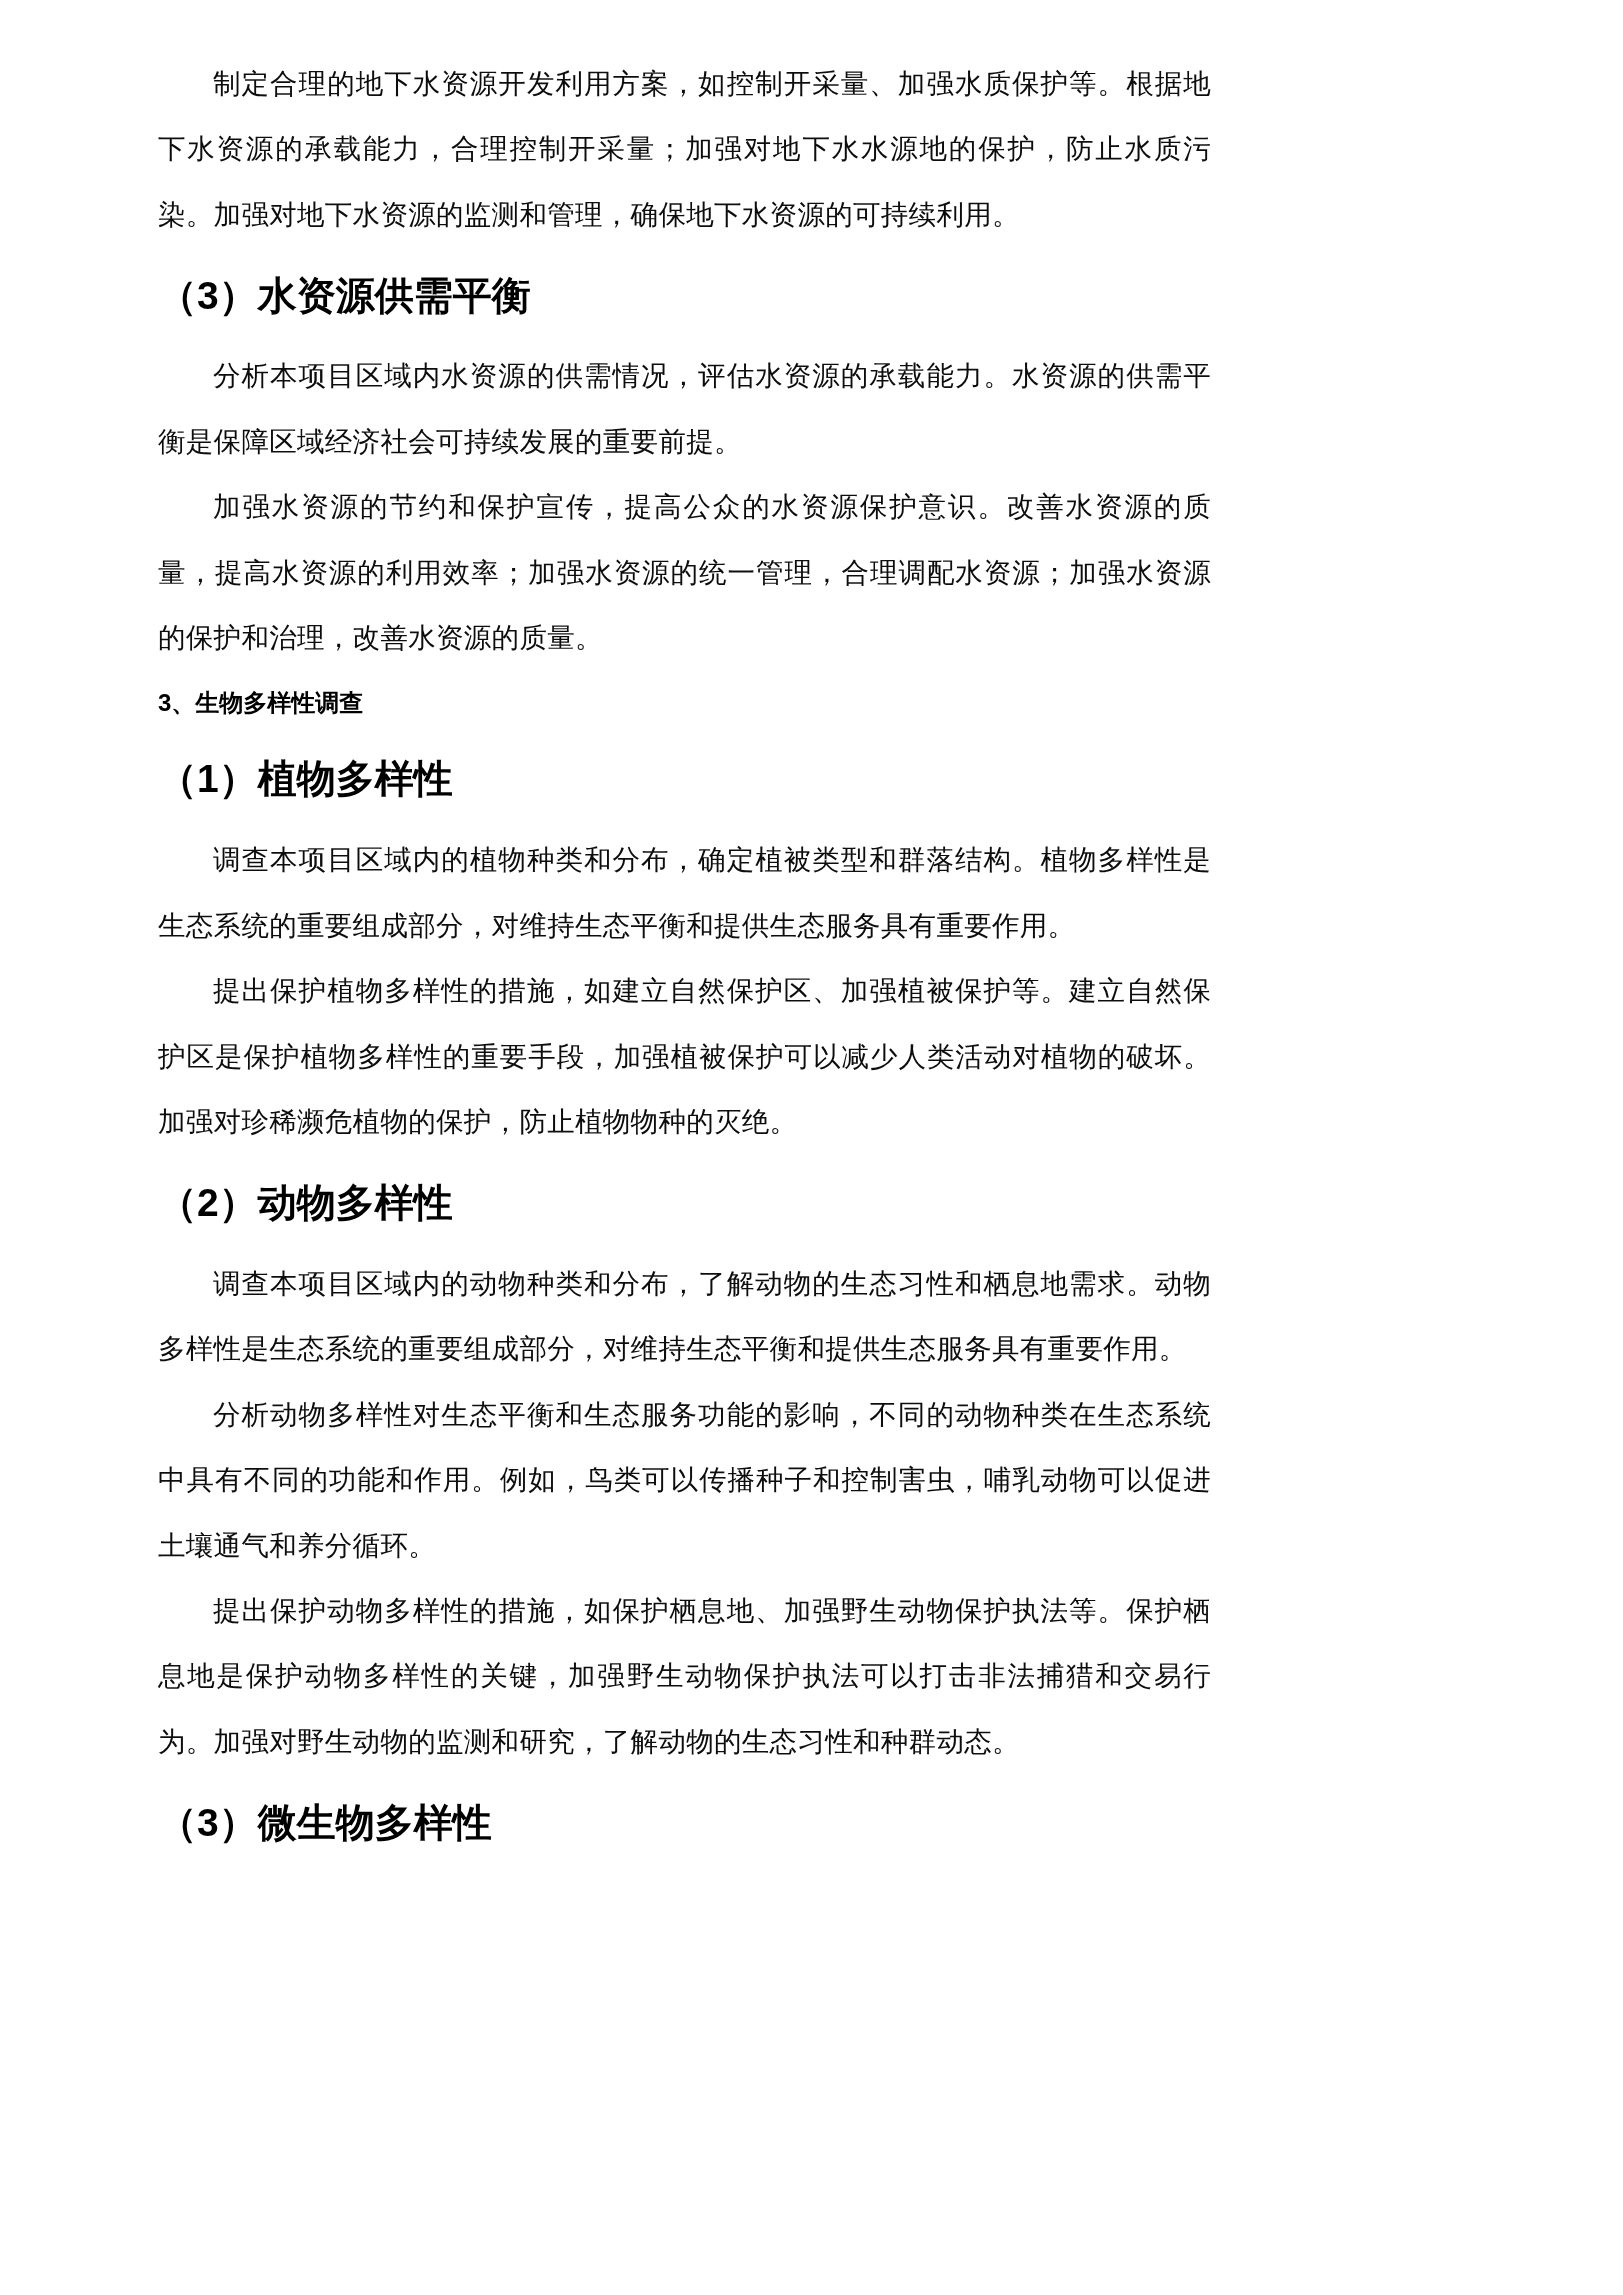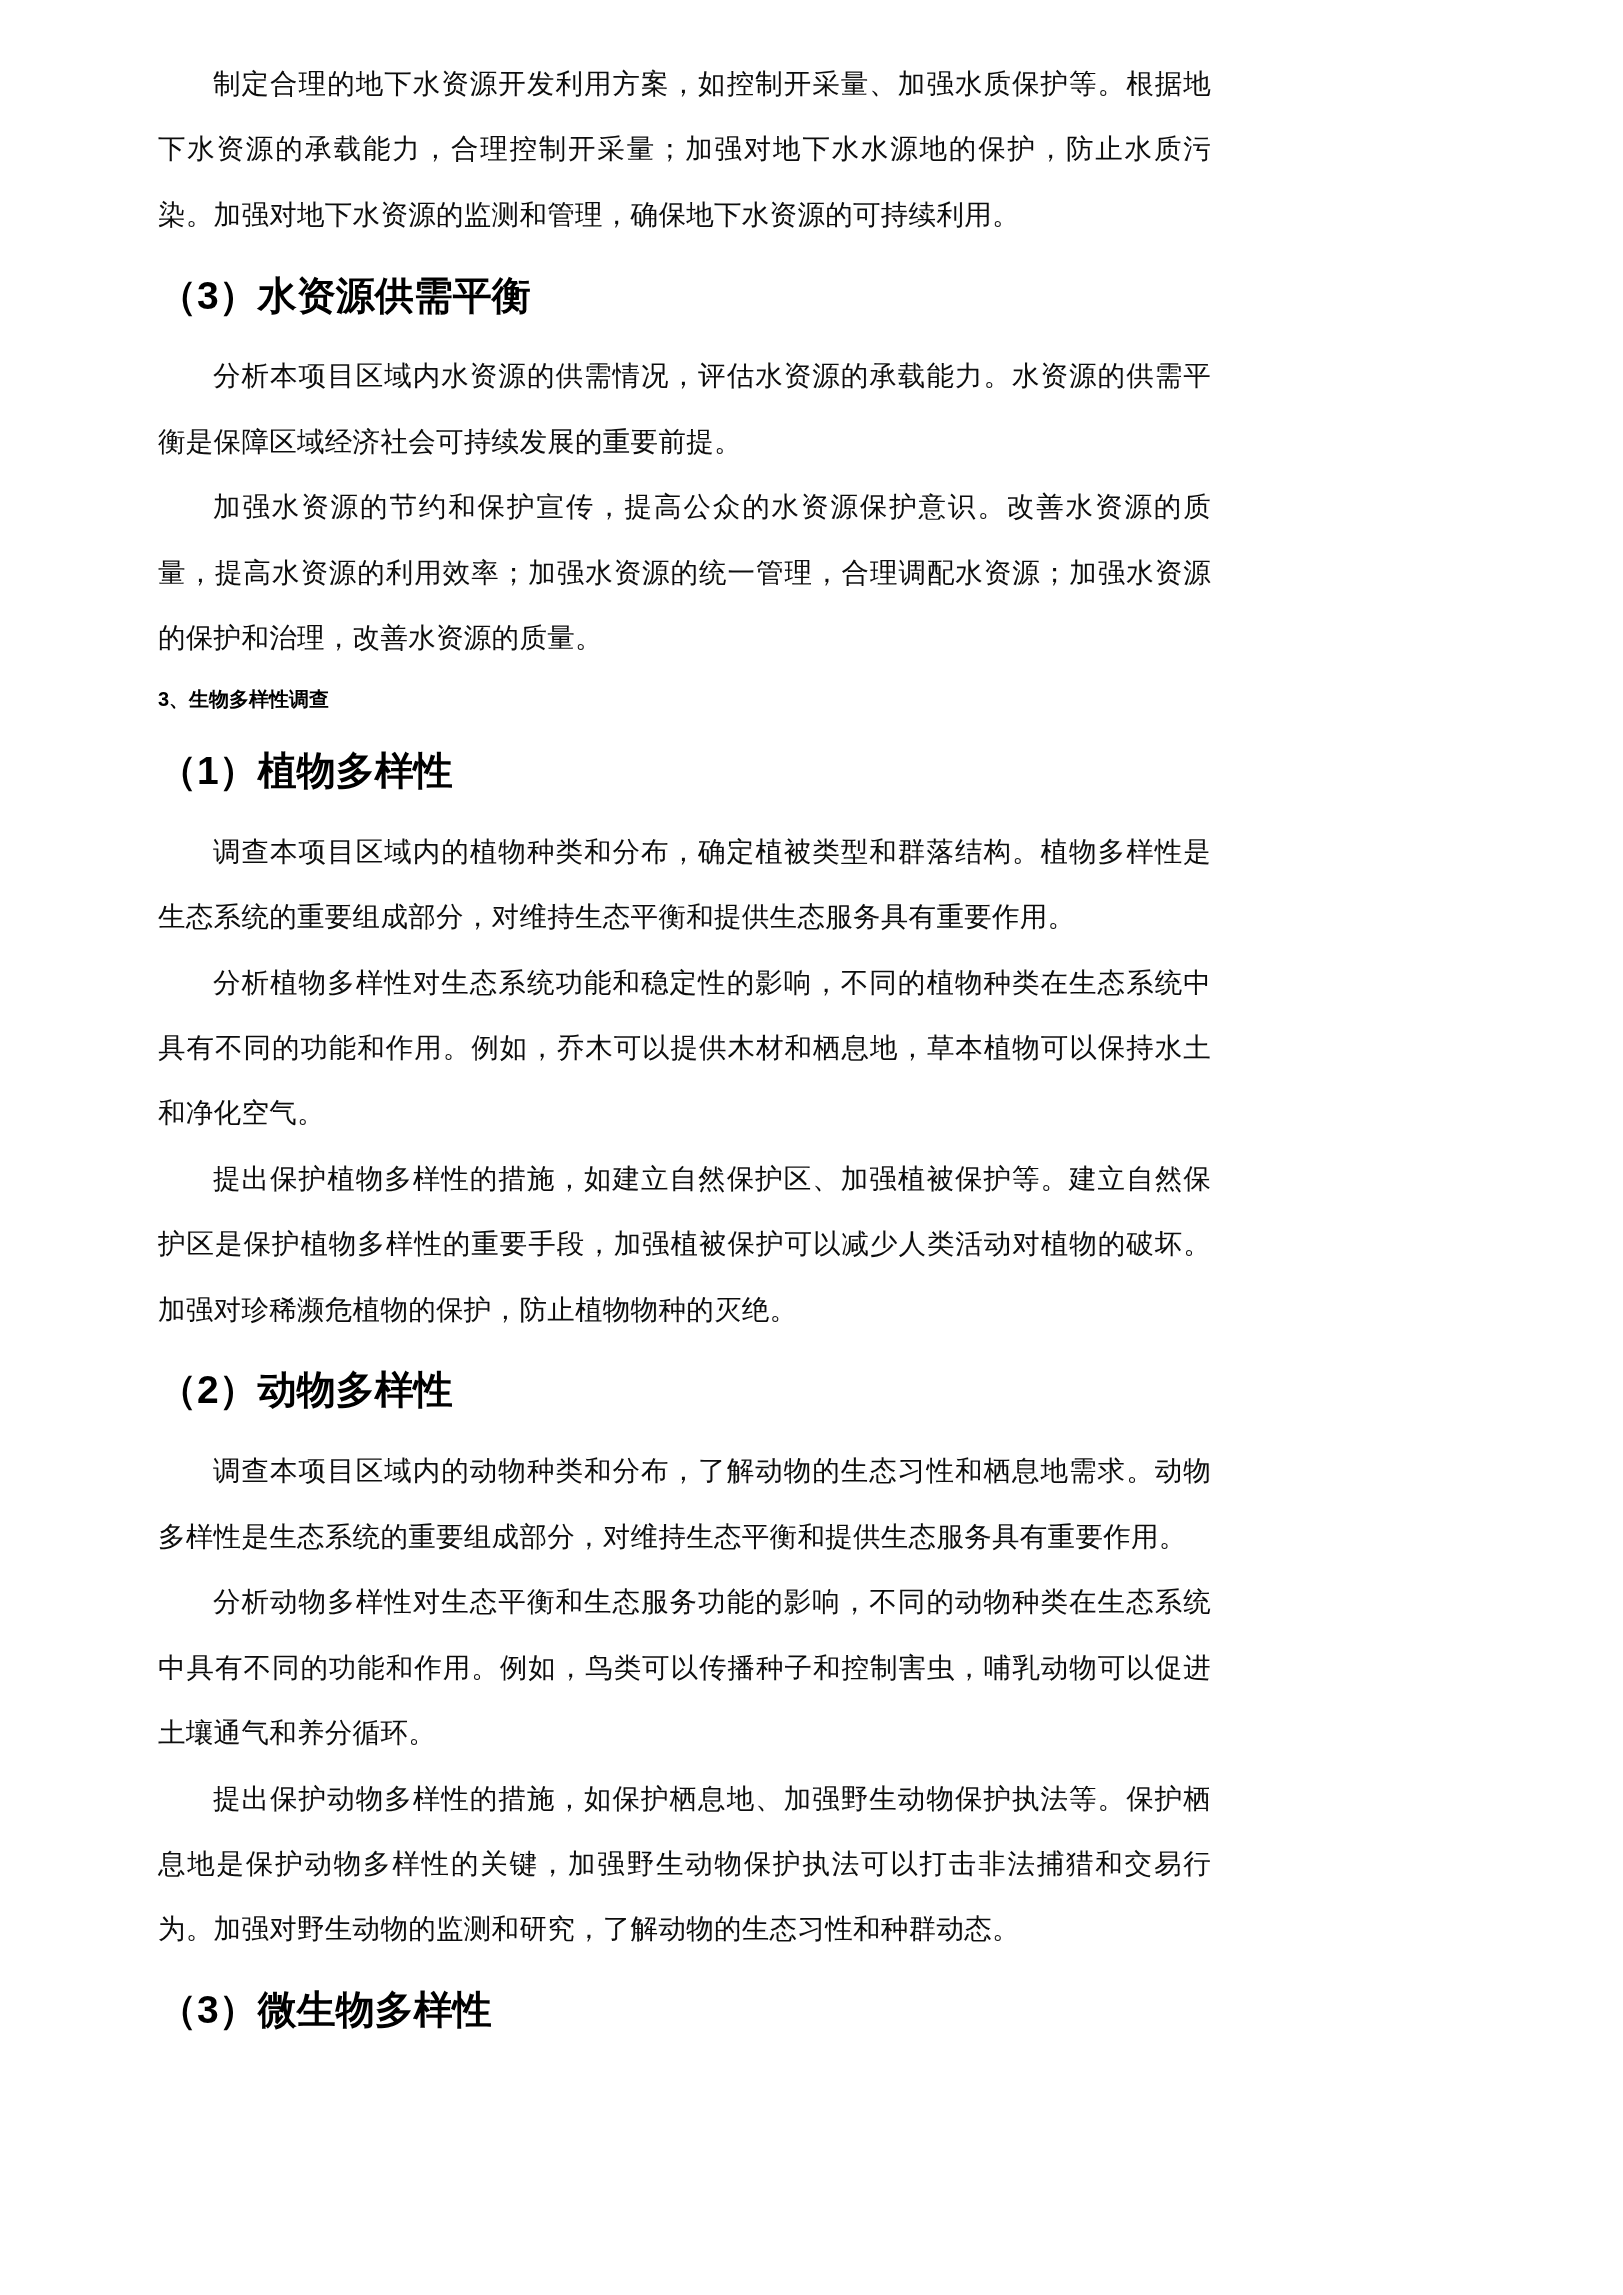--- a/index.html
+++ b/index.html
@@ -23,21 +23,21 @@
     margin: 0;
     text-indent: 2em;
     text-align: justify;
     line-height: 2.38;
     letter-spacing: 0.3px;
   }
   .heading-l1 {
     margin: 6.5px 0;
     font-family: "Liberation Sans", sans-serif;
     font-weight: bold;
-    font-size: 20px;
+    font-size: 24px;
     line-height: 2.2;
     color: #000000;
   }
   .heading-l2 {
     margin: 5.2px 0;
     font-family: "Liberation Sans", sans-serif;
     font-weight: bold;
     font-size: 39px;
     line-height: 2.2;
     color: #000000;
@@ -56,21 +56,20 @@
 
 
   <p class="para">加强水资源的节约和保护宣传，提高公众的水资源保护意识。改善水资源的质量，提高水资源的利用效率；加强水资源的统一管理，合理调配水资源；加强水资源的保护和治理，改善水资源的质量。</p>
 
   <h2 class="heading-l1">3、生物多样性调查</h2>
 
   <h3 class="heading-l2">（1）植物多样性</h3>
 
   <p class="para">调查本项目区域内的植物种类和分布，确定植被类型和群落结构。植物多样性是生态系统的重要组成部分，对维持生态平衡和提供生态服务具有重要作用。</p>
 
-  <p class="para">分析植物多样性对生态系统功能和稳定性的影响，不同的植物种类在生态系统中具有不同的功能和作用。例如，乔木可以提供木材和栖息地，草本植物可以保持水土和净化空气。</p>
 
   <p class="para">提出保护植物多样性的措施，如建立自然保护区、加强植被保护等。建立自然保护区是保护植物多样性的重要手段，加强植被保护可以减少人类活动对植物的破坏。加强对珍稀濒危植物的保护，防止植物物种的灭绝。</p>
 
   <h3 class="heading-l2">（2）动物多样性</h3>
 
   <p class="para">调查本项目区域内的动物种类和分布，了解动物的生态习性和栖息地需求。动物多样性是生态系统的重要组成部分，对维持生态平衡和提供生态服务具有重要作用。</p>
 
   <p class="para">分析动物多样性对生态平衡和生态服务功能的影响，不同的动物种类在生态系统中具有不同的功能和作用。例如，鸟类可以传播种子和控制害虫，哺乳动物可以促进土壤通气和养分循环。</p>
 
   <p class="para">提出保护动物多样性的措施，如保护栖息地、加强野生动物保护执法等。保护栖息地是保护动物多样性的关键，加强野生动物保护执法可以打击非法捕猎和交易行为。加强对野生动物的监测和研究，了解动物的生态习性和种群动态。</p>

